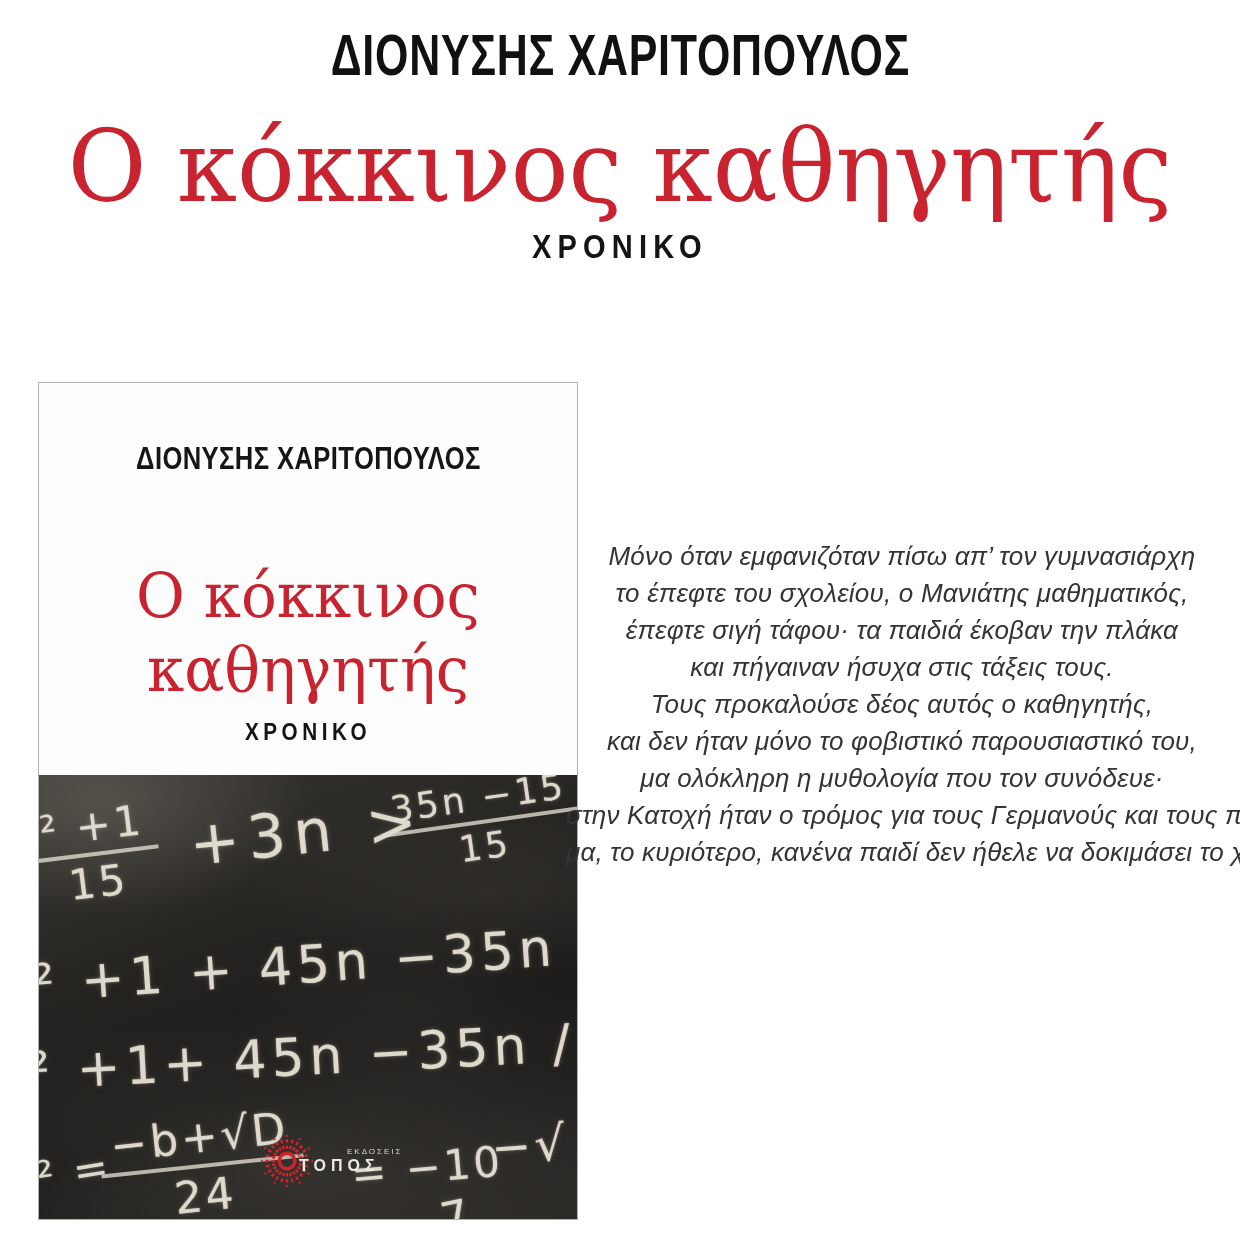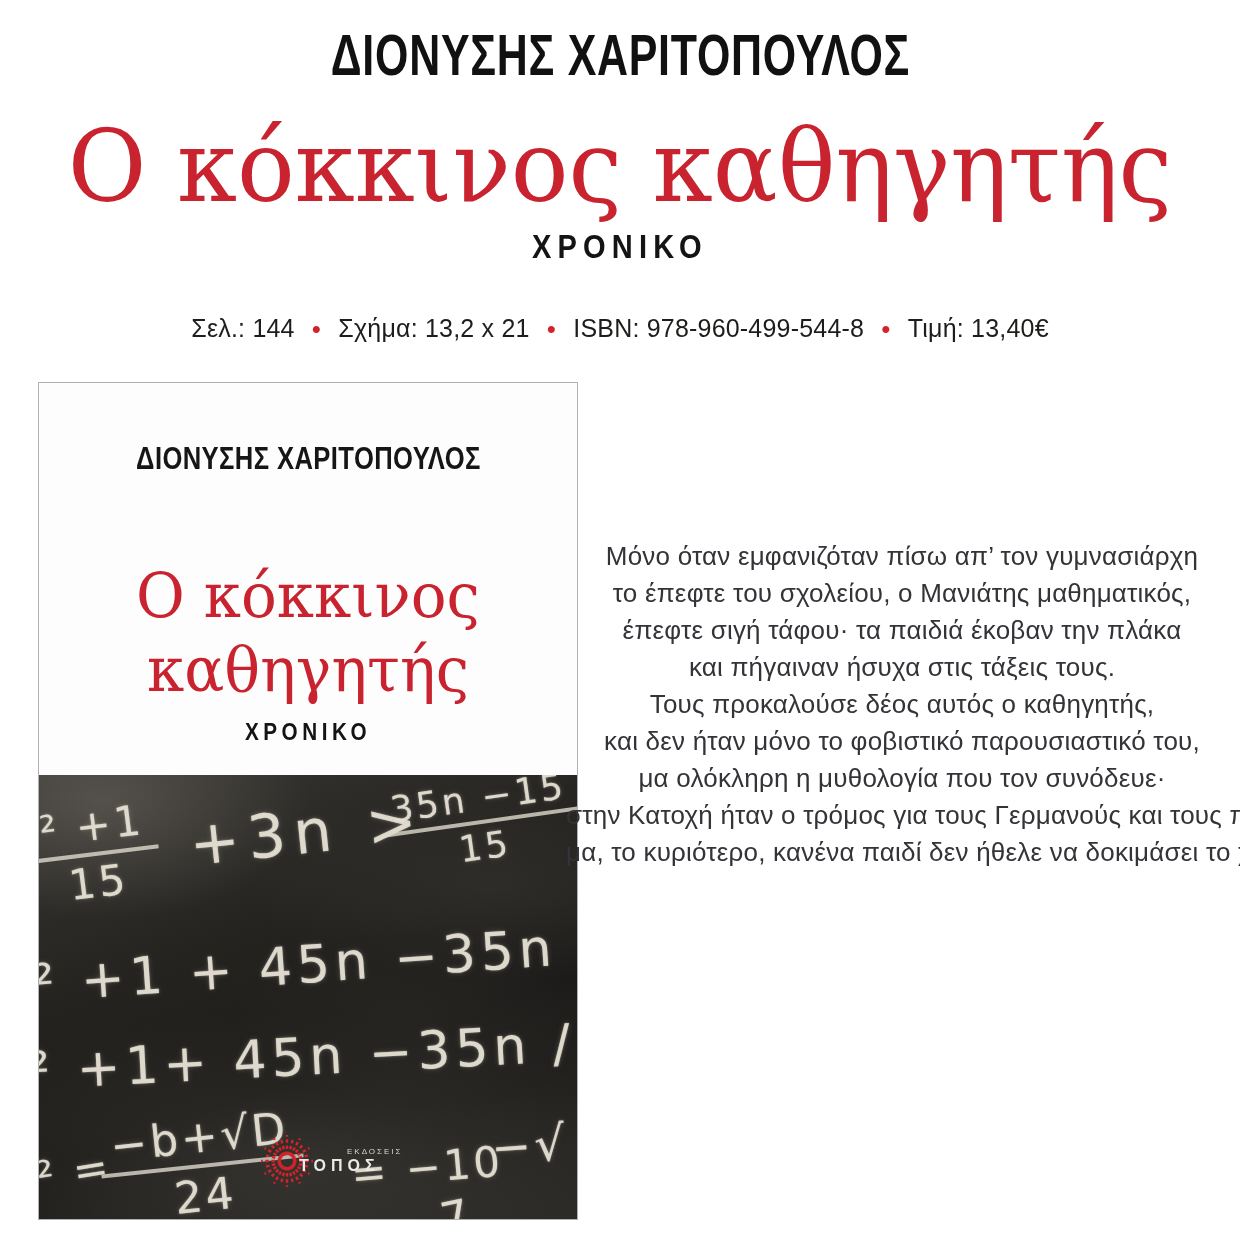--- a/index.html
+++ b/index.html
@@ -67,41 +67,32 @@
   
   .pub-logo{position:absolute;left:220px;top:358px;display:flex;align-items:center;z-index:5;}
   .pub-text{margin-left:-16px;color:#e6e3dd;text-shadow:none;line-height:1;}
   .pub-imprint{font-size:8px;letter-spacing:2px;color:#dcd9d3;text-align:right;margin-bottom:2px;padding-left:48px;}
   .pub-name{font-size:16px;letter-spacing:5px;font-weight:700;color:#eceae5;}
   
   .description{
     position:absolute;left:566px;top:538px;width:672px;text-align:center;
     font-size:26px;line-height:37px;color:#333338;letter-spacing:.2px;
   }
-  .description div{white-space:nowrap;}
+  .description div{white-space:nowrap;font-style:italic;}
 </style>
 </head>
 <body>
 
 <div class="top-block">
   <div class="author-line">
     <span>ΔΙΟΝΥΣΗΣ ΧΑΡΙΤΟΠΟΥΛΟΣ</span>
   </div>
   <h1 class="main-title">Ο κόκκινος καθηγητής</h1>
   <div class="subtitle-line">
     <span>ΧΡΟΝΙΚΟ</span>
-  </div>
-  <div class="meta-line">
-    <span>Σελ.: 144</span>
-    <span class="bullet">•</span>
-    <span>Σχήμα: 13,2 x 21</span>
-    <span class="bullet">•</span>
-    <span>ISBN: 978-960-499-544-8</span>
-    <span class="bullet">•</span>
-    <span>Τιμή: 13,40€</span>
   </div>
 </div>
 
 <div class="cover">
   <div class="cover-white">
     <div class="cover-author">
       <span>ΔΙΟΝΥΣΗΣ ΧΑΡΙΤΟΠΟΥΛΟΣ</span>
     </div>
     <div class="cover-title">
       <div>Ο κόκκινος</div>

